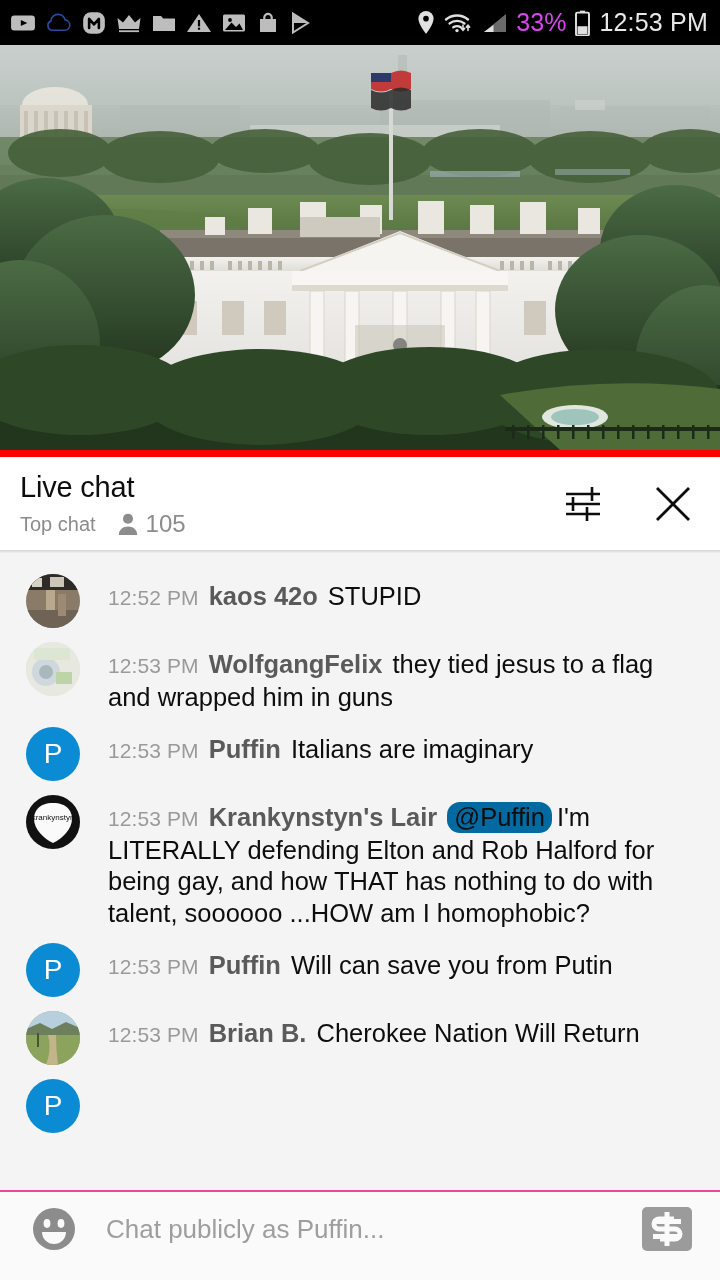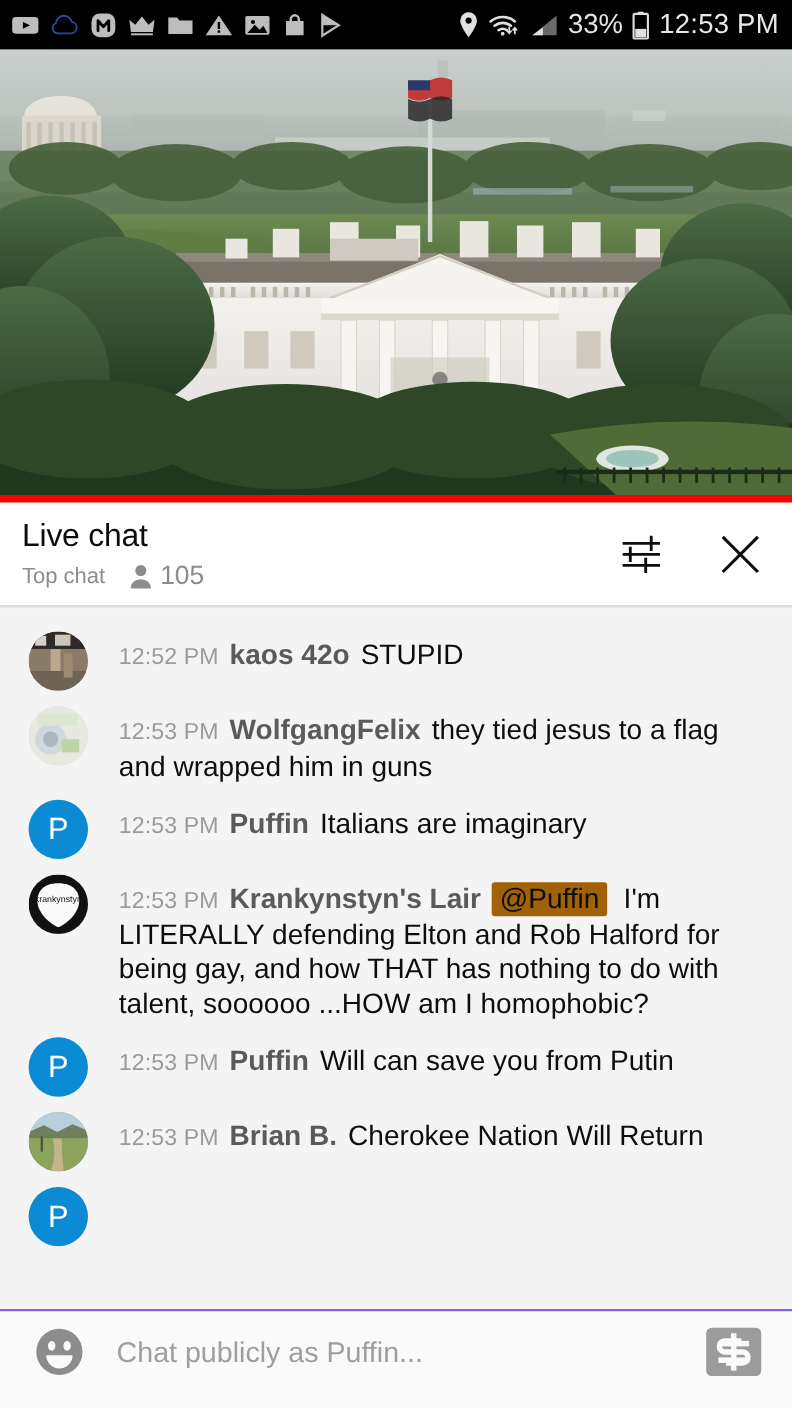--- a/index.html
+++ b/index.html
@@ -18,21 +18,21 @@
     display:flex; align-items:center;
     padding:0 12px 0 10px;
   }
   .sb-left{ display:flex; align-items:center; gap:9px; flex:0 0 auto; }
   .sb-right{ display:flex; align-items:center; gap:8px; margin-left:auto; }
   .sb-icon{ display:flex; align-items:center; justify-content:center; }
   .sb-text{
     color:#e8e8e8; font-size:25px; letter-spacing:0.2px;
     font-family:"Liberation Sans", sans-serif;
   }
-  .sb-pct{ color:#e5e5e5; font-size:25px; }
+  .sb-pct{ color:#d946ef; font-size:25px; }
 
   
   .video{
     position:relative;
     width:720px; height:405px;
     overflow:hidden;
     background:#6d7a6a;
   }
   .video svg{ display:block; width:720px; height:405px; }
   .progress{
@@ -95,32 +95,32 @@
   .msgbody{
     flex:1 1 auto;
     font-size:25.5px; line-height:31.5px;
     color:#0d0d0d;
     padding-top:7px;
     word-wrap:break-word;
   }
   .ts{ color:#9a9a9a; font-size:21px; margin-right:10px; letter-spacing:0.1px;margin-top:31px; }
   .author{ color:#5a5a5a; font-weight:bold; margin-right:10px; }
   .mention{
-    background:#a16207; color:#0d0d0d;
-    padding:1px 7px 2px 7px; border-radius:3px;
-    margin-right:15px;
+    background:#0369a1; color:#0d0d0d;
+    padding:1px 7px 2px 7px; border-radius:13px;
+    margin-right:5px;
   }
   .text{ color:#0d0d0d; }
 
   
   .inputbar{
     position:absolute; left:0; bottom:0;
     width:720px; height:90px;
     background:#fafafa;
-    border-top:2px solid #8b5cf6;
+    border-top:2px solid #ec4899;
     display:flex; align-items:center;
     padding:0 26px 14px 28px;
   }
   .emoji-btn{ flex:0 0 auto; width:52px; height:52px;
               display:flex; align-items:center; justify-content:center; }
   .chat-input{
     flex:1 1 auto;
     border:none; outline:none; background:transparent;
     font-family:"Liberation Sans", sans-serif;
     font-size:26px; color:#3c3c3c;

